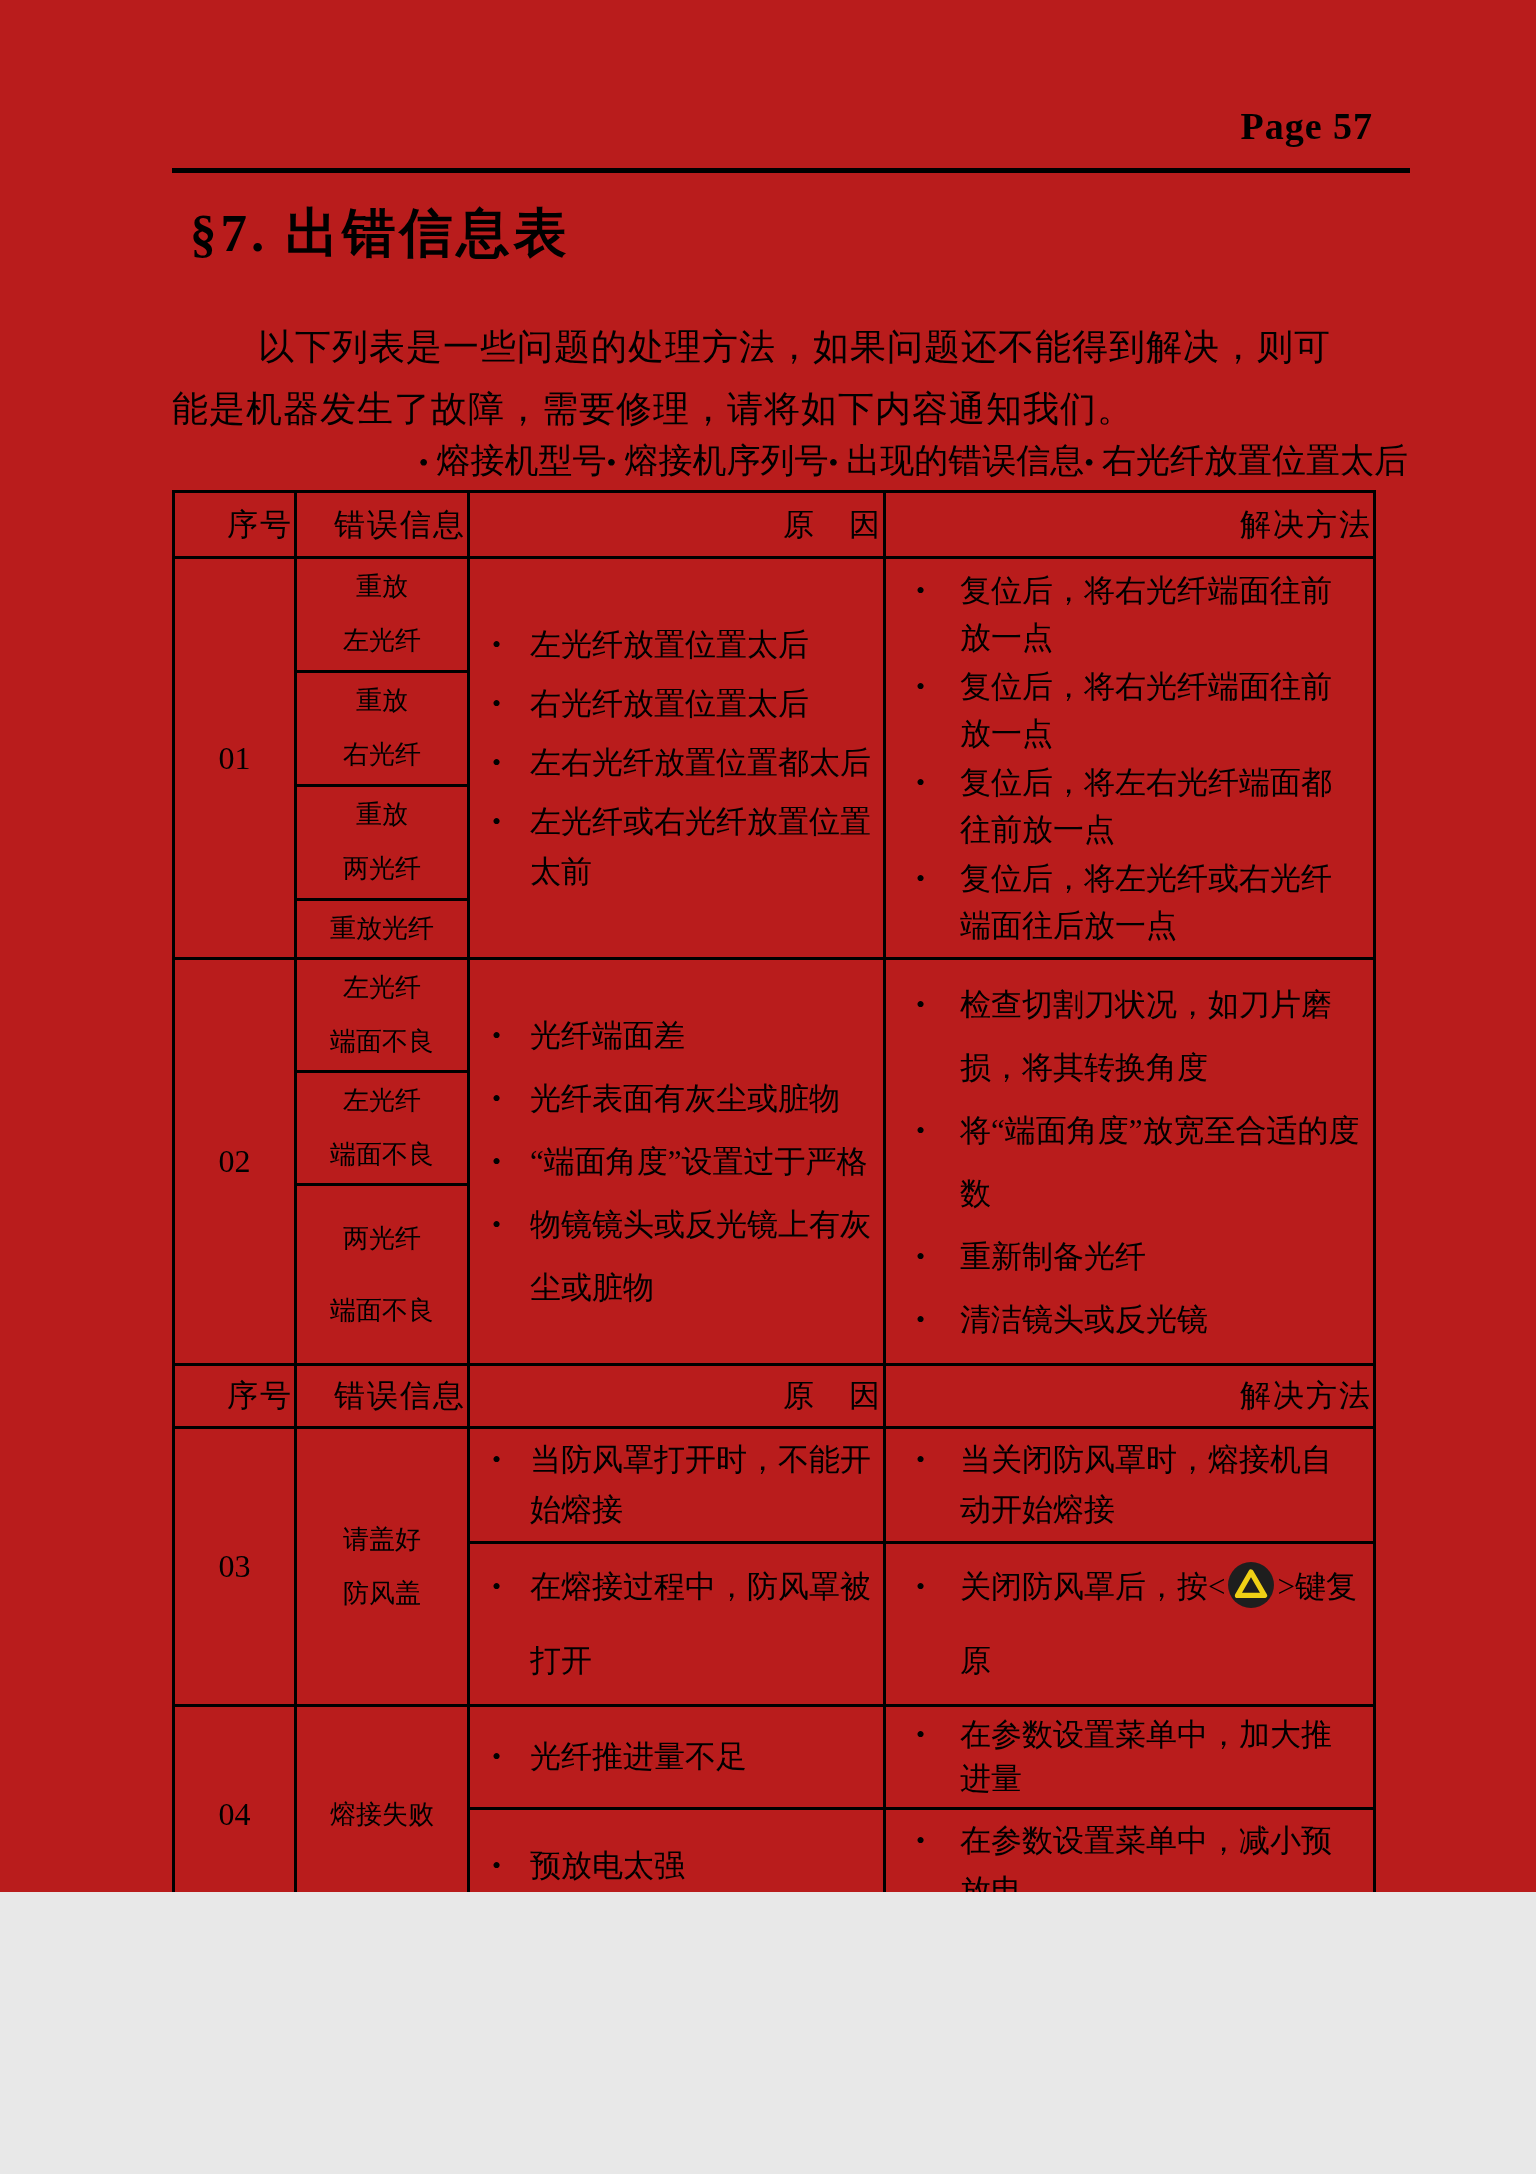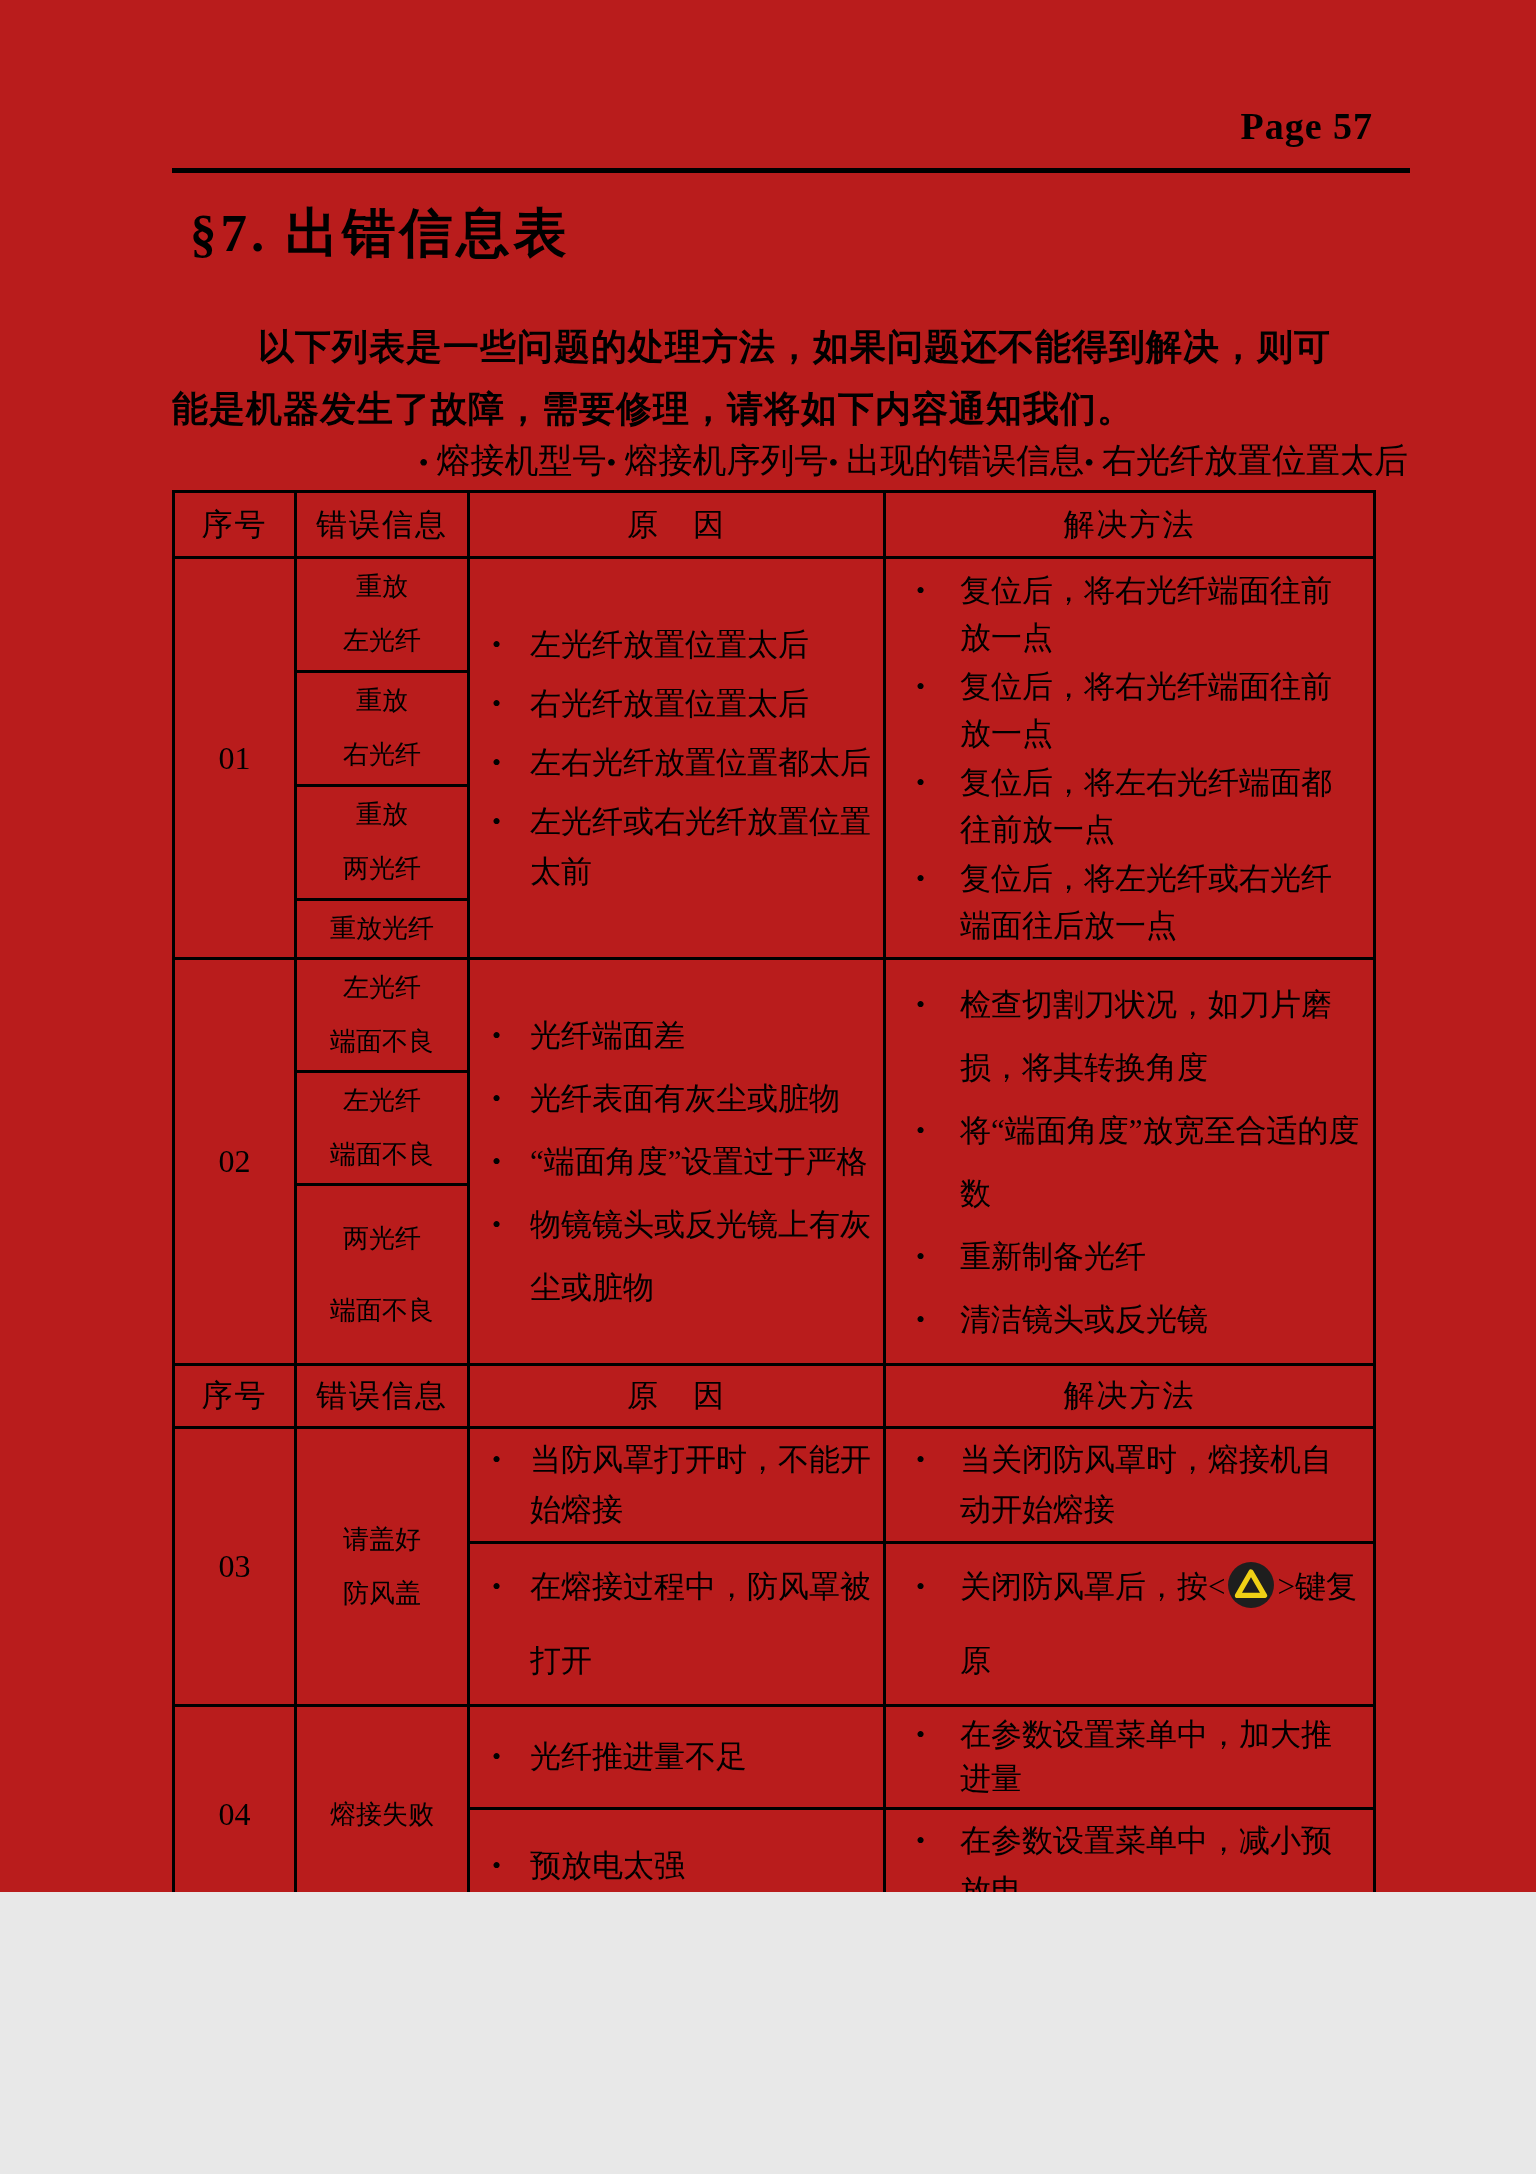--- a/index.html
+++ b/index.html
@@ -5,31 +5,31 @@
   html,body{margin:0;padding:0;background:#e8e8e8;}
   .page{
     position:relative;width:1536px;height:1892px;background:#b91c1c;
     font-family:"Liberation Serif","DejaVu Serif",serif;color:#000;
     overflow:hidden;margin:0 auto;
   }
   .page-num{position:absolute;top:104px;left:172px;width:1201px;text-align:right;
     font-size:38px;font-weight:bold;letter-spacing:1px;}
   .rule{position:absolute;left:172px;top:168px;width:1238px;height:5px;background:#000;}
   .title{position:absolute;left:190px;top:198px;margin:0;font-size:53px;font-weight:bold;letter-spacing:4px;}
-  .intro{position:absolute;left:172px;top:316px;width:1240px;font-size:36px;line-height:62px;letter-spacing:1px;font-weight:bold;}
+  .intro{position:absolute;left:172px;top:316px;width:1240px;font-size:36px;line-height:62px;letter-spacing:1px;}
   .intro-l1{padding-left:86px;}
   .notify{position:absolute;left:166px;top:438px;width:1242px;display:flex;
     justify-content:flex-end;font-size:34px;white-space:nowrap;}
   .nitem .dot{font-size:28px;margin-right:8px;}
 
   table.err-table{position:absolute;left:172px;top:490px;width:1201px;
     border-collapse:collapse;table-layout:fixed;font-size:31px;}
   table.err-table td{border:3px solid #000;overflow:hidden;}
 
-  .hc{ text-align:center;vertical-align:middle;font-size:31px;letter-spacing:2px;}
+  .hc{ text-align:right;vertical-align:middle;font-size:31px;letter-spacing:2px;}
   .trh{height:66px;}  .trh2{height:63px;}
   .tr1a{height:112px;} .tr1b{height:112px;} .tr1c{height:110px;} .tr1d{height:57px;}
   .tr2a{height:106px;} .tr2b{height:112px;} .tr2c{height:180px;}
   .tr3a{height:100px;} .tr3b{height:157px;}
   .tr4a{height:92px;}  .tr4b{height:101px;}
 
   .no-cell{text-align:center;vertical-align:middle;font-size:32px;}
   .err-cell{text-align:center;vertical-align:middle;font-size:26px;line-height:54px;}
   .err-cell.tall{line-height:72px;}
 

